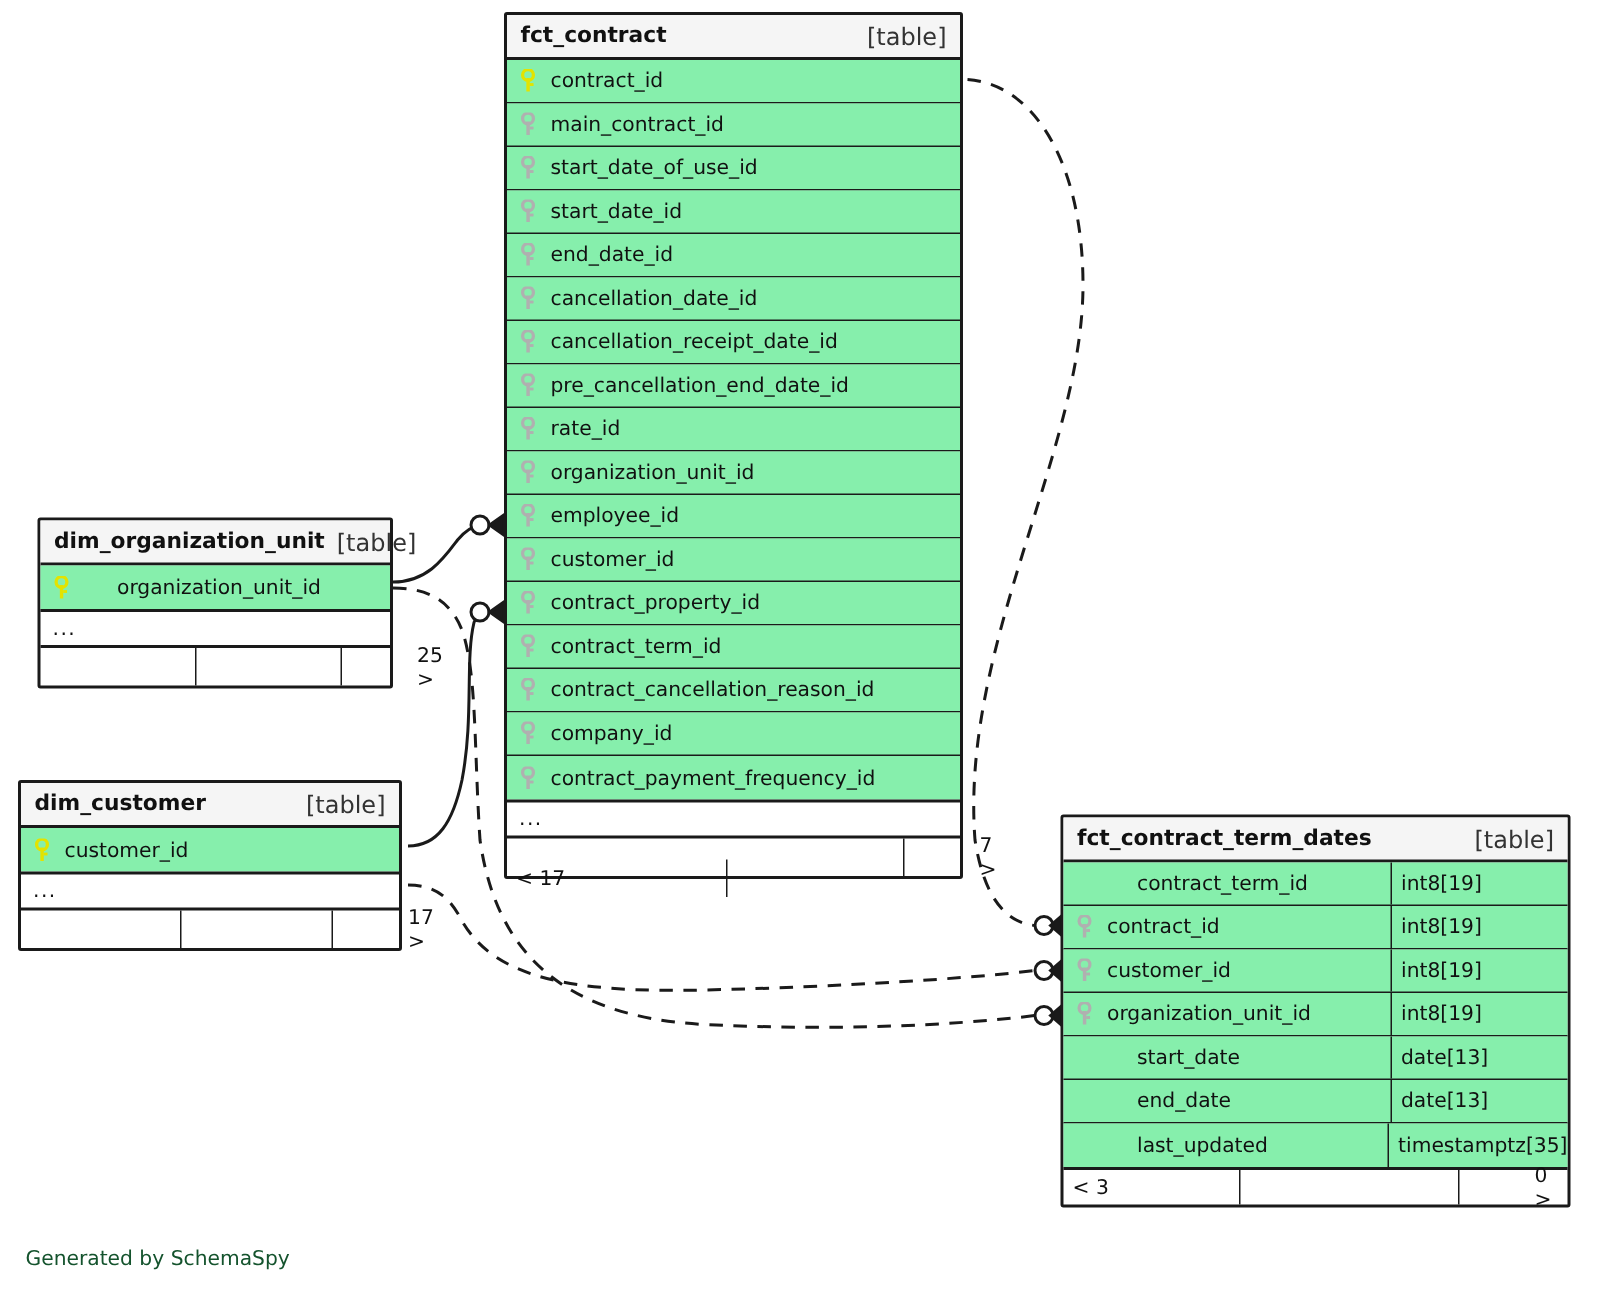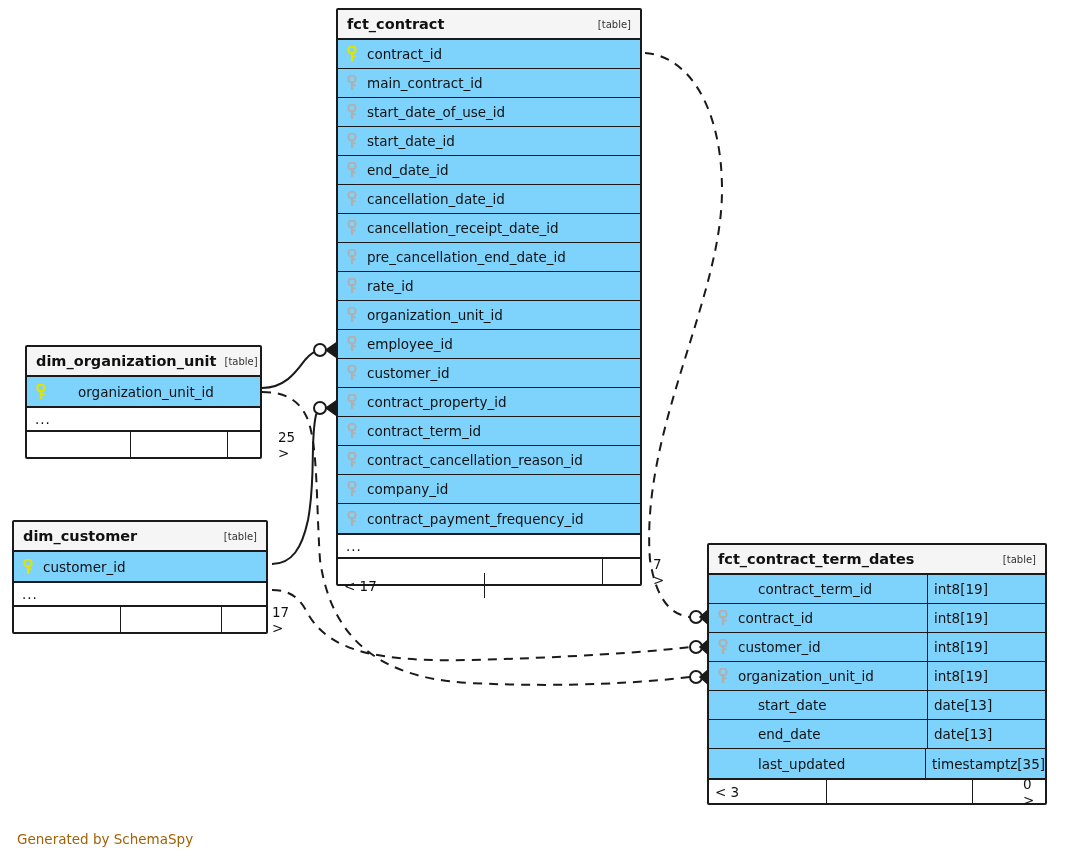--- a/index.html
+++ b/index.html
@@ -31,30 +31,30 @@
     padding: 12px 9px;
     height: 30px;
   }
   .tbl-name {
     font-weight: bold;
     font-size: 14.5px;
     color: #111111;
     white-space: nowrap;
   }
   .tbl-kind {
-    font-size: 10px;
+    font-size: 16px;
     color: #333333;
     white-space: nowrap;
     padding-left: 8px;
   }
   .col-row {
     display: flex; align-items: center;
     height: 29px;
     border-bottom: 1px solid #1a1a1a;
-    background: #7dd3fc;
+    background: #86efac;
   }
   .col-row:last-of-type { border-bottom: none; }
   .col-left {
     display: flex; align-items: center;
     flex: 1 1 auto;
     min-width: 0;
     padding-left: 9px;
     height: 100%;
   }
   .col-type {
@@ -106,21 +106,21 @@
   .fc-left  { justify-content: flex-start; }
   .fc-mid   { justify-content: center; }
   .fc-right { justify-content: flex-end; }
 
   .indent-name { padding-left: 20px; }
 
   .credit {
     position: absolute;
     left: 17px; top: 831px;
     font-size: 13.5px;
-    color: #a16207;
+    color: #14532d;
     white-space: nowrap;
   }
 </style>
 </head>
 <body>
 
 <div id="canvas">
 
   <svg class="edges" viewBox="0 0 1068 861" xmlns="http://www.w3.org/2000/svg">
 

